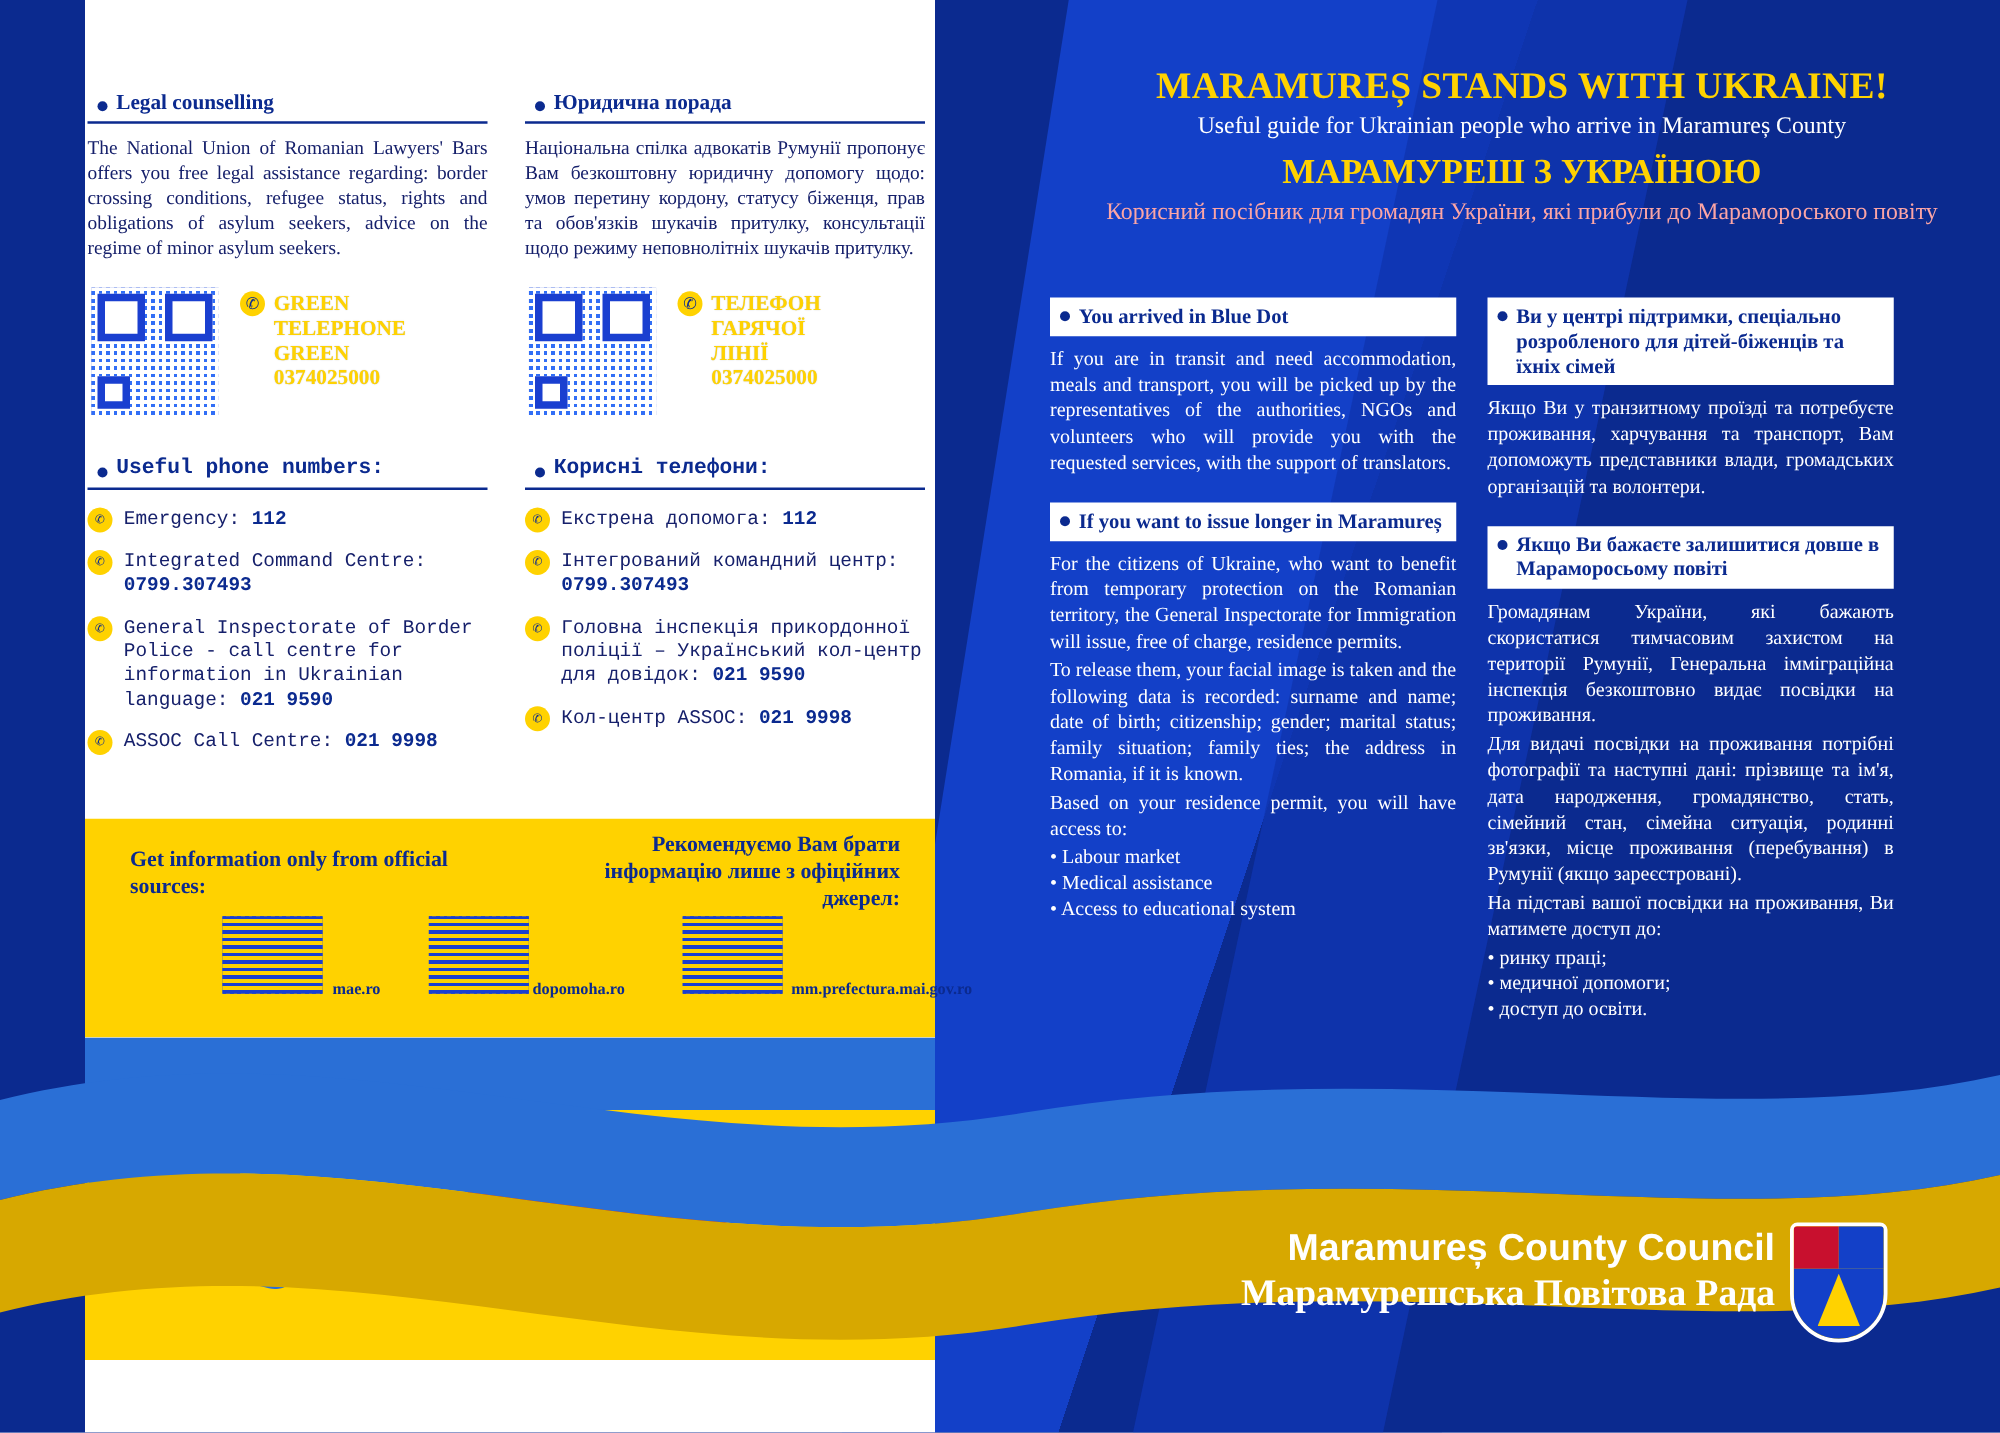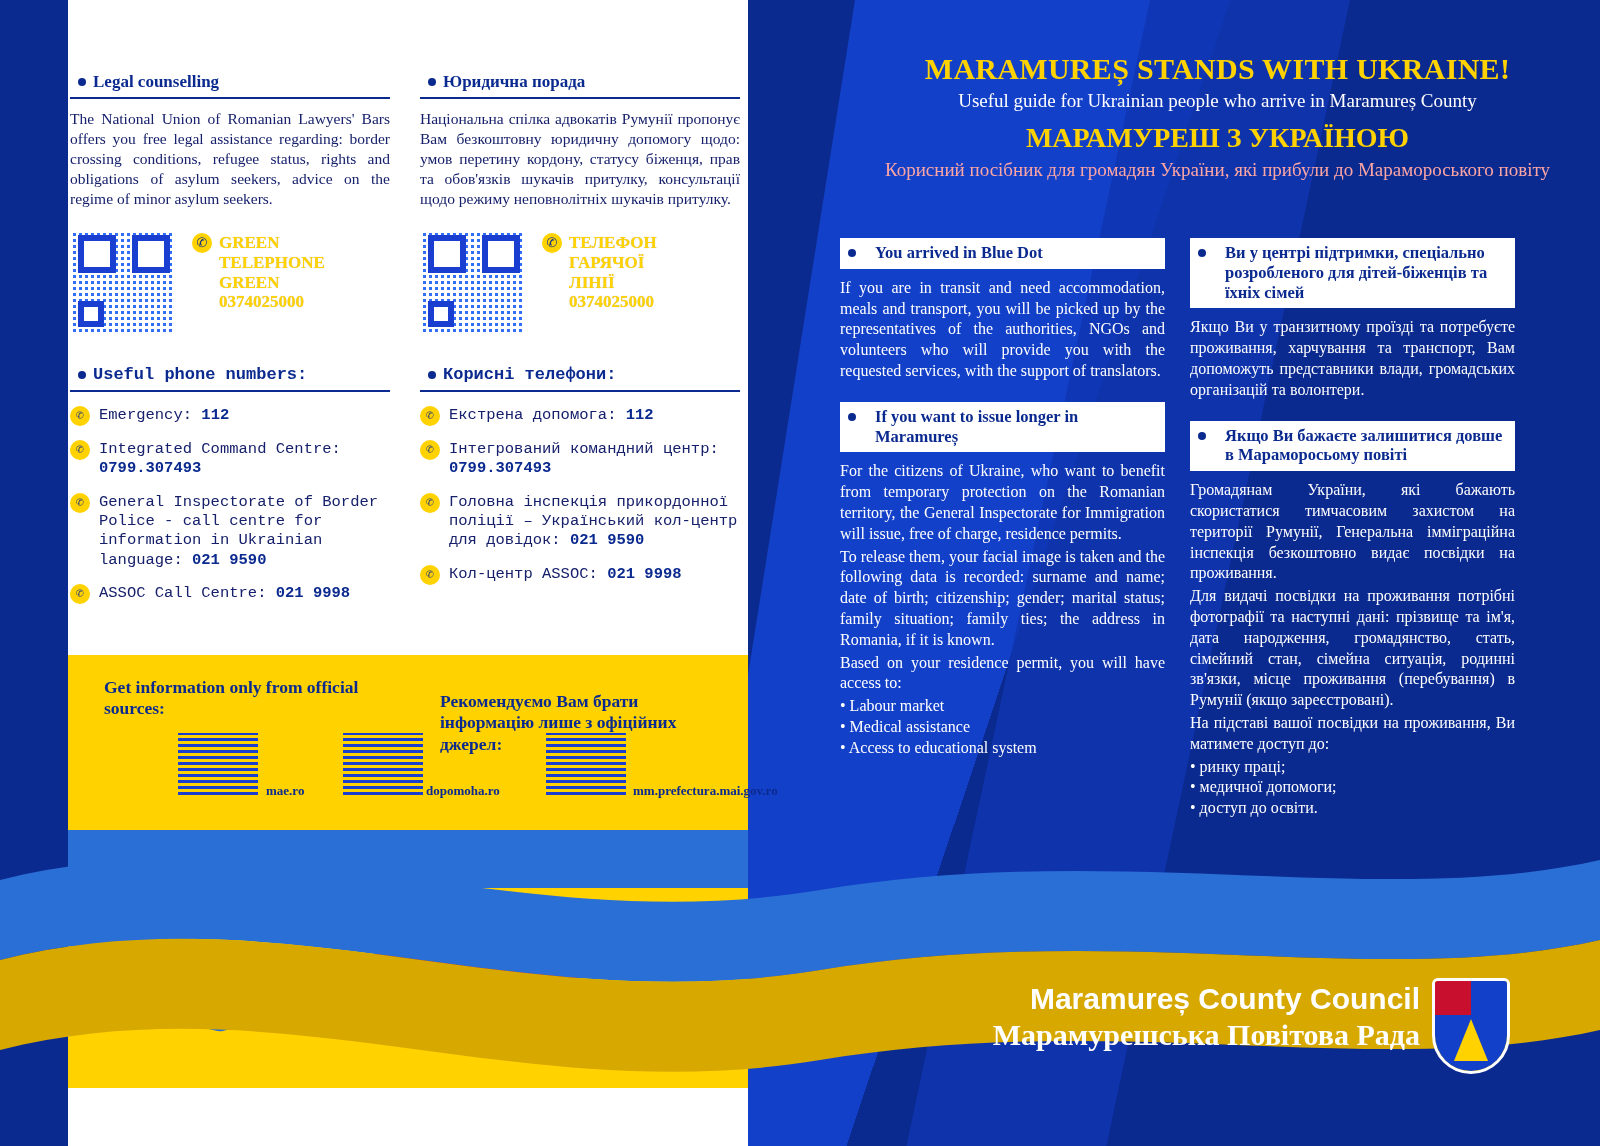--- a/index.html
+++ b/index.html
@@ -47,21 +47,21 @@
   .col.right { left:420px; }
 
   .hdr {
     background:#ffffff;
     border-bottom:2px solid #0b2a8f;
     color:#0b2a8f;
     font-weight:bold;
     font-size:17px;
     padding:4px 6px 5px 8px;
     line-height:1.15;
-    display:flex; align-items:flex-start; gap:7px;
+    display:flex; align-items:center; gap:7px;
   }
   .bullet-dot {
     width:8px;height:8px;border-radius:50%;background:#0b2a8f;
     flex:none; margin-top:6px;
   }
   .body-txt {
     color:#16206b;
     font-size:15.5px;
     line-height:1.30;
     text-align:justify;
@@ -111,21 +111,21 @@
   
   .yellowbox {
     position:absolute; left:68px; top:655px; width:680px; height:175px;
     background:#ffd200;
   }
   .yb-title {
     position:absolute; color:#0b2a8f; font-weight:bold; font-size:17.5px;
     line-height:1.22;
   }
   .yb-title.l { left:36px; top:22px; width:280px; }
-  .yb-title.r { right:28px; top:36px; width:280px; }
+  .yb-title.r { right:28px; top:10px; width:280px; text-align:right; }
   .yb-qr {
     position:absolute; top:78px; width:80px;height:62px;
     background:
       repeating-linear-gradient(0deg,#1a3fd0 0 3px,#ffd200 3px 6px),
       repeating-linear-gradient(90deg,#1a3fd0 0 3px,#ffd200 3px 6px);
   }
   .yb-cap {
     position:absolute; color:#0b2a8f; font-weight:bold; font-size:13px;
     top:128px;
   }
@@ -174,21 +174,21 @@
   .rtitle .t4 { font-size:19px; color:#fca5a5; margin-top:4px; line-height:1.3; }
 
   .rcol { position:absolute; top:238px; width:325px; }
   .rcol.a { left:840px; }
   .rcol.b { left:1190px; }
 
   .whbox {
     background:#ffffff; color:#0b2a8f; font-weight:bold;
     font-size:16.5px; line-height:1.2;
     padding:5px 8px 6px 8px;
-    display:flex; gap:19px; align-items:flex-start;
+    display:flex; gap:7px; align-items:flex-start;
   }
   .rbody {
     color:#ffffff; font-size:16px; line-height:1.30; text-align:justify;
     margin-top:9px;
   }
   .gap { height:20px; }
 
   
   .ribbon {
     position:absolute; left:0; top:0; width:1600px; height:326px;

